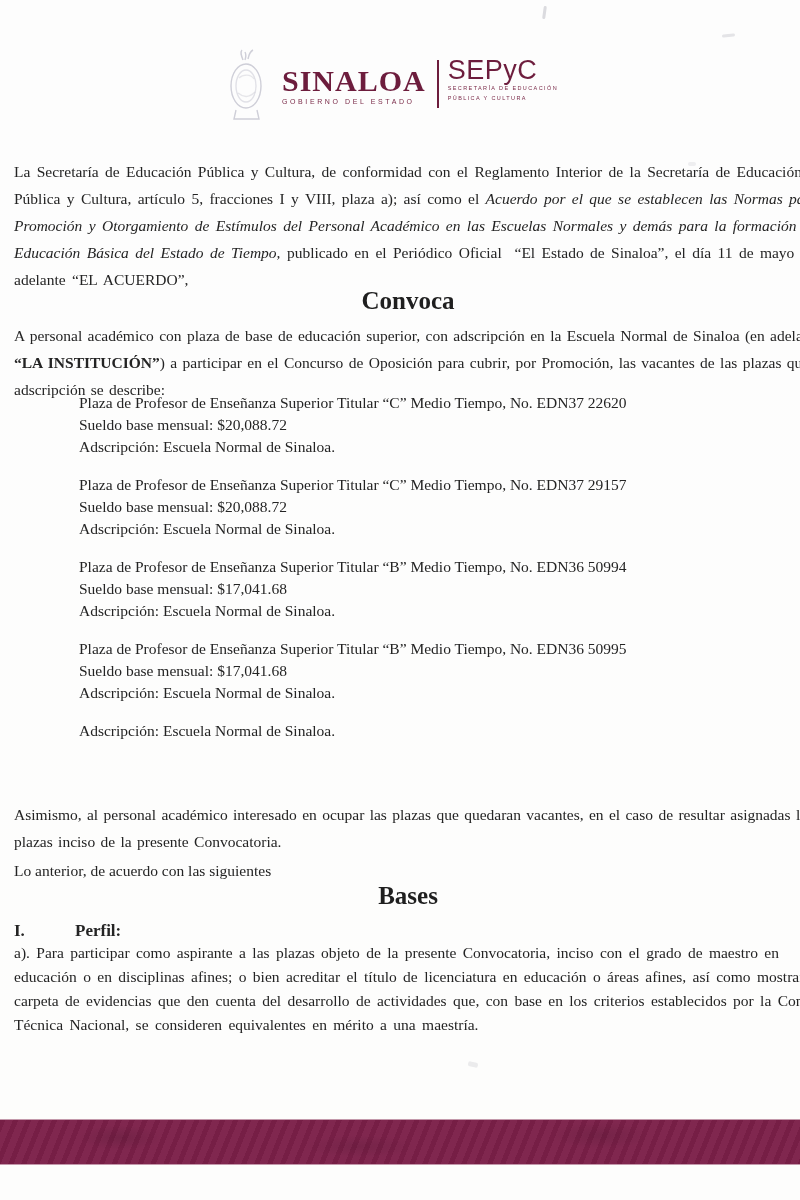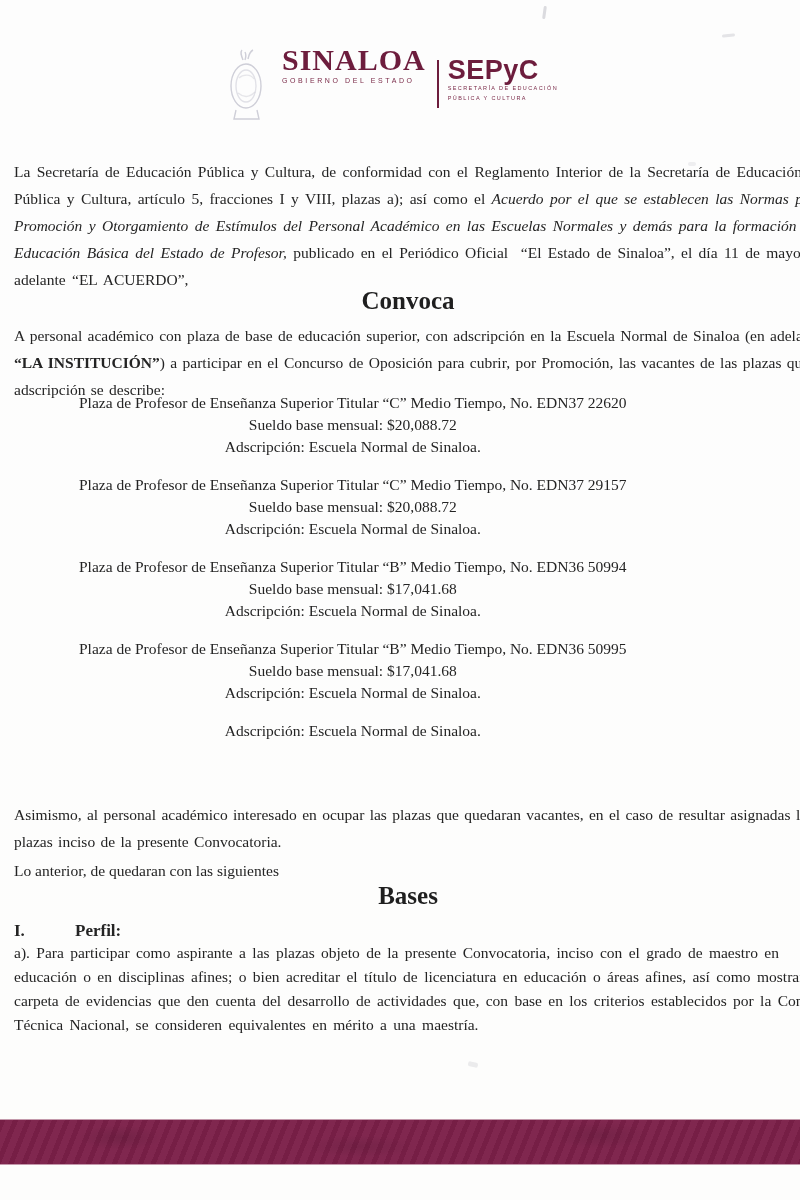--- a/index.html
+++ b/index.html
@@ -6,33 +6,33 @@
   body{
     width:800px;height:1200px;position:relative;overflow:hidden;
     background:#fdfdfc;color:#242424;
     font-family:"Liberation Serif","DejaVu Serif",serif;
   }
   .page{position:absolute;inset:0;background:
     linear-gradient(180deg,#fdfdfd 0%,#fdfdfc 100%);}
   
   .logo{position:absolute;top:44px;left:226px;display:flex;align-items:flex-start;}
   .emblem{width:42px;height:74px;opacity:.85;margin-top:4px;}
-  .brand-block{margin-left:14px;margin-top:3px;}
+  .brand-block{margin-left:14px;margin-top:24px;}
   .brand{
     font-family:"Liberation Serif",serif;font-weight:bold;
     font-size:30px;line-height:26px;color:#6d1d3d;letter-spacing:1px;
   }
   .brand-tagline{
     font-family:"Liberation Sans",sans-serif;
     font-size:7px;letter-spacing:2.6px;color:#7a2a48;margin-top:4px;white-space:nowrap;
   }
   .logo-divider{width:2px;height:48px;background:#6d1d3d;margin:16px 9px 0 11px;}
   .agency-block{margin-top:14px;}
   .agency{
-    font-family:"Liberation Sans",sans-serif;font-weight:bold;
+    font-family:"Liberation Sans",sans-serif;font-weight:normal;
     font-size:27px;line-height:24px;color:#6d1d3d;letter-spacing:.5px;
   }
   .agency-sub{
     font-family:"Liberation Sans",sans-serif;
     font-size:5.5px;letter-spacing:1.4px;color:#7a2a48;margin-top:3px;line-height:6.5px;
     white-space:nowrap;
   }
   
   .para{position:absolute;left:14px;}
   .tline{white-space:pre;}
@@ -40,21 +40,21 @@
   .lh24{line-height:24px;font-size:15.5px;}
   .w25{word-spacing:2.5px;}
   .w15{word-spacing:1.5px;}
   .italic{font-style:italic;}
   .bold{font-weight:bold;}
   .heading{
     position:absolute;left:0;width:816px;text-align:center;
     font-weight:bold;font-size:25px;color:#1f1f1f;
   }
   #plazas{position:absolute;left:79px;top:392px;}
-  .plaza{margin-bottom:16px;text-align:center;}
+  .plaza{margin-bottom:16px;}
   .plaza .tline{line-height:22px;font-size:15.5px;}
   #perfil-head{position:absolute;left:14px;top:921px;font-weight:bold;font-size:17px;}
   #perfil-head .numeral{display:inline-block;width:61px;}
   
   .footer-band{
     position:absolute;left:0;top:1120px;width:800px;height:44px;
     background:
       radial-gradient(60px 18px at 15% 40%, rgba(0,0,0,.10), transparent 70%),
       radial-gradient(80px 16px at 45% 60%, rgba(0,0,0,.08), transparent 70%),
       radial-gradient(70px 20px at 75% 35%, rgba(0,0,0,.09), transparent 70%),
@@ -92,23 +92,23 @@
     <div class="logo-divider"></div>
     <div class="agency-block">
       <div class="agency">SEPyC</div>
       <div class="agency-sub">SECRETARÍA DE EDUCACIÓN</div>
       <div class="agency-sub">PÚBLICA Y CULTURA</div>
     </div>
   </div>
 
   <div class="para lh27 w25" style="top:158px;" id="intro">
       <div class="tline"><span>La Secretaría de Educación Pública y Cultura, de conformidad con el Reglamento Interior de la Secretaría de Educación</span></div>
-      <div class="tline"><span>Pública y Cultura, artículo 5, fracciones I y VIII, plazas a); así como el </span><span class="italic">Acuerdo por el que se establecen las Normas para el Ingreso,</span></div>
+      <div class="tline"><span>Pública y Cultura, artículo 5, fracciones I y VIII, plaza a); así como el </span><span class="italic">Acuerdo por el que se establecen las Normas para el Ingreso,</span></div>
       <div class="tline"><span class="italic">Promoción y Otorgamiento de Estímulos del Personal Académico en las Escuelas Normales y demás para la formación de Maestros de</span></div>
-      <div class="tline"><span class="italic">Educación Básica del Estado de Profesor,</span><span> publicado en el Periódico Oficial  “El Estado de Sinaloa”, el día 11 de mayo de 2018, en</span></div>
+      <div class="tline"><span class="italic">Educación Básica del Estado de Tiempo,</span><span> publicado en el Periódico Oficial  “El Estado de Sinaloa”, el día 11 de mayo de 2018, en</span></div>
       <div class="tline"><span>adelante “EL ACUERDO”,</span></div>
     </div>
 
   <div class="heading" style="top:287px;">Convoca</div>
 
   <div class="para lh27 w15" style="top:322px;" id="convoca-para">
       <div class="tline"><span>A personal académico con plaza de base de educación superior, con adscripción en la Escuela Normal de Sinaloa (en adelante</span></div>
       <div class="tline"><span class="bold">“LA INSTITUCIÓN”</span><span>) a participar en el Concurso de Oposición para cubrir, por Promoción, las vacantes de las plazas que a</span></div>
       <div class="tline"><span>adscripción se describe:</span></div>
     </div>
@@ -138,21 +138,21 @@
         <div class="tline">Adscripción: Escuela Normal de Sinaloa.</div>
       </div>
     </div>
 
   <div class="para lh27 w15" style="top:801px;" id="asimismo">
       <div class="tline"><span>Asimismo, al personal académico interesado en ocupar las plazas que quedaran vacantes, en el caso de resultar asignadas las</span></div>
       <div class="tline"><span>plazas inciso de la presente Convocatoria.</span></div>
     </div>
 
   <div class="para lh27" style="top:857px;" id="lo-anterior">
-      <div class="tline"><span>Lo anterior, de quedaran con las siguientes</span></div>
+      <div class="tline"><span>Lo anterior, de acuerdo con las siguientes</span></div>
     </div>
 
   <div class="heading" style="top:882px;">Bases</div>
 
   <div id="perfil-head">
     <span class="numeral">I.</span><span>Perfil:</span>
   </div>
 
   <div class="para lh24 w25" style="top:941px;" id="perfil-para">
       <div class="tline"><span>a). Para participar como aspirante a las plazas objeto de la presente Convocatoria, inciso con el grado de maestro en</span></div>

